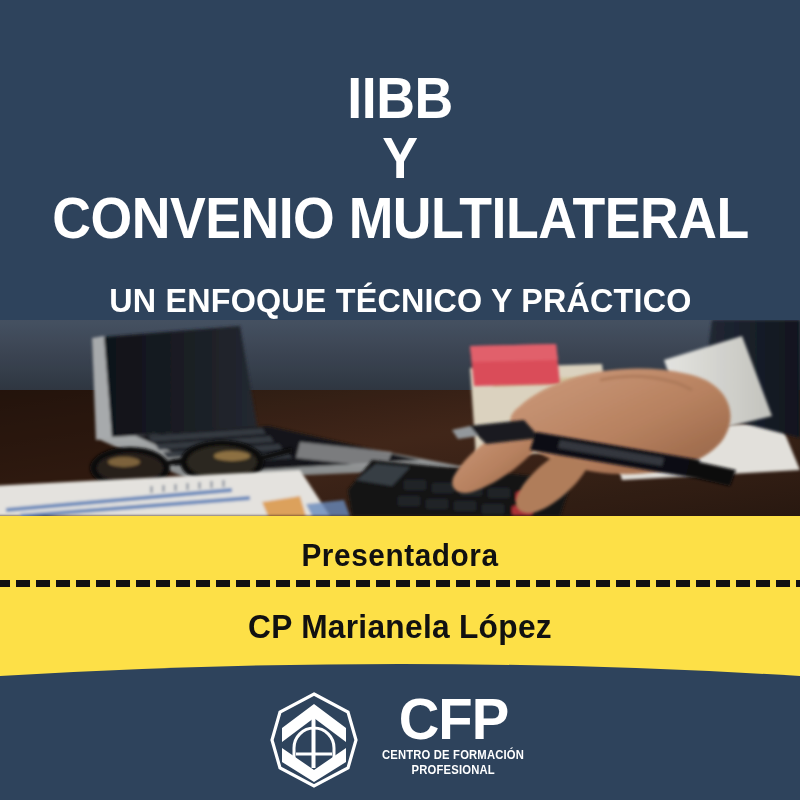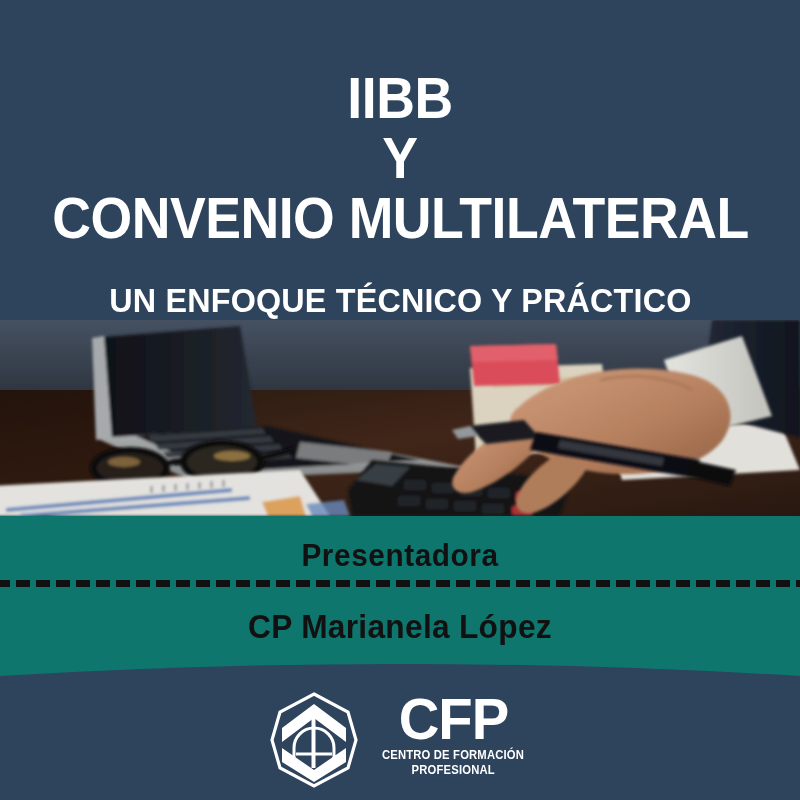--- a/index.html
+++ b/index.html
@@ -76,21 +76,21 @@
   }
   .photo-band svg { display: block; }
 
   
   .presenter-band {
     position: absolute;
     left: 0;
     top: 516px;
     width: 800px;
     height: 264px;
-    background: #0f766e;
+    background: #fde047;
   }
 
   .presenter-role {
     position: absolute;
     left: 0;
     top: 22px;
     width: 800px;
     text-align: center;
     color: #111111;
     font-size: 31px;

